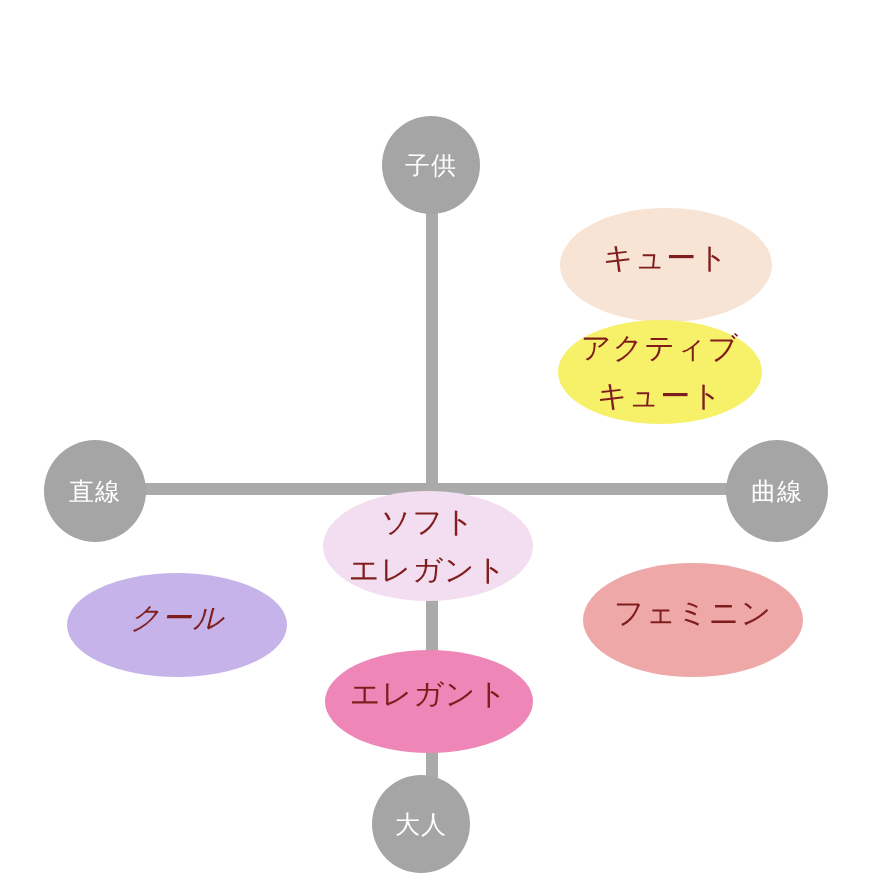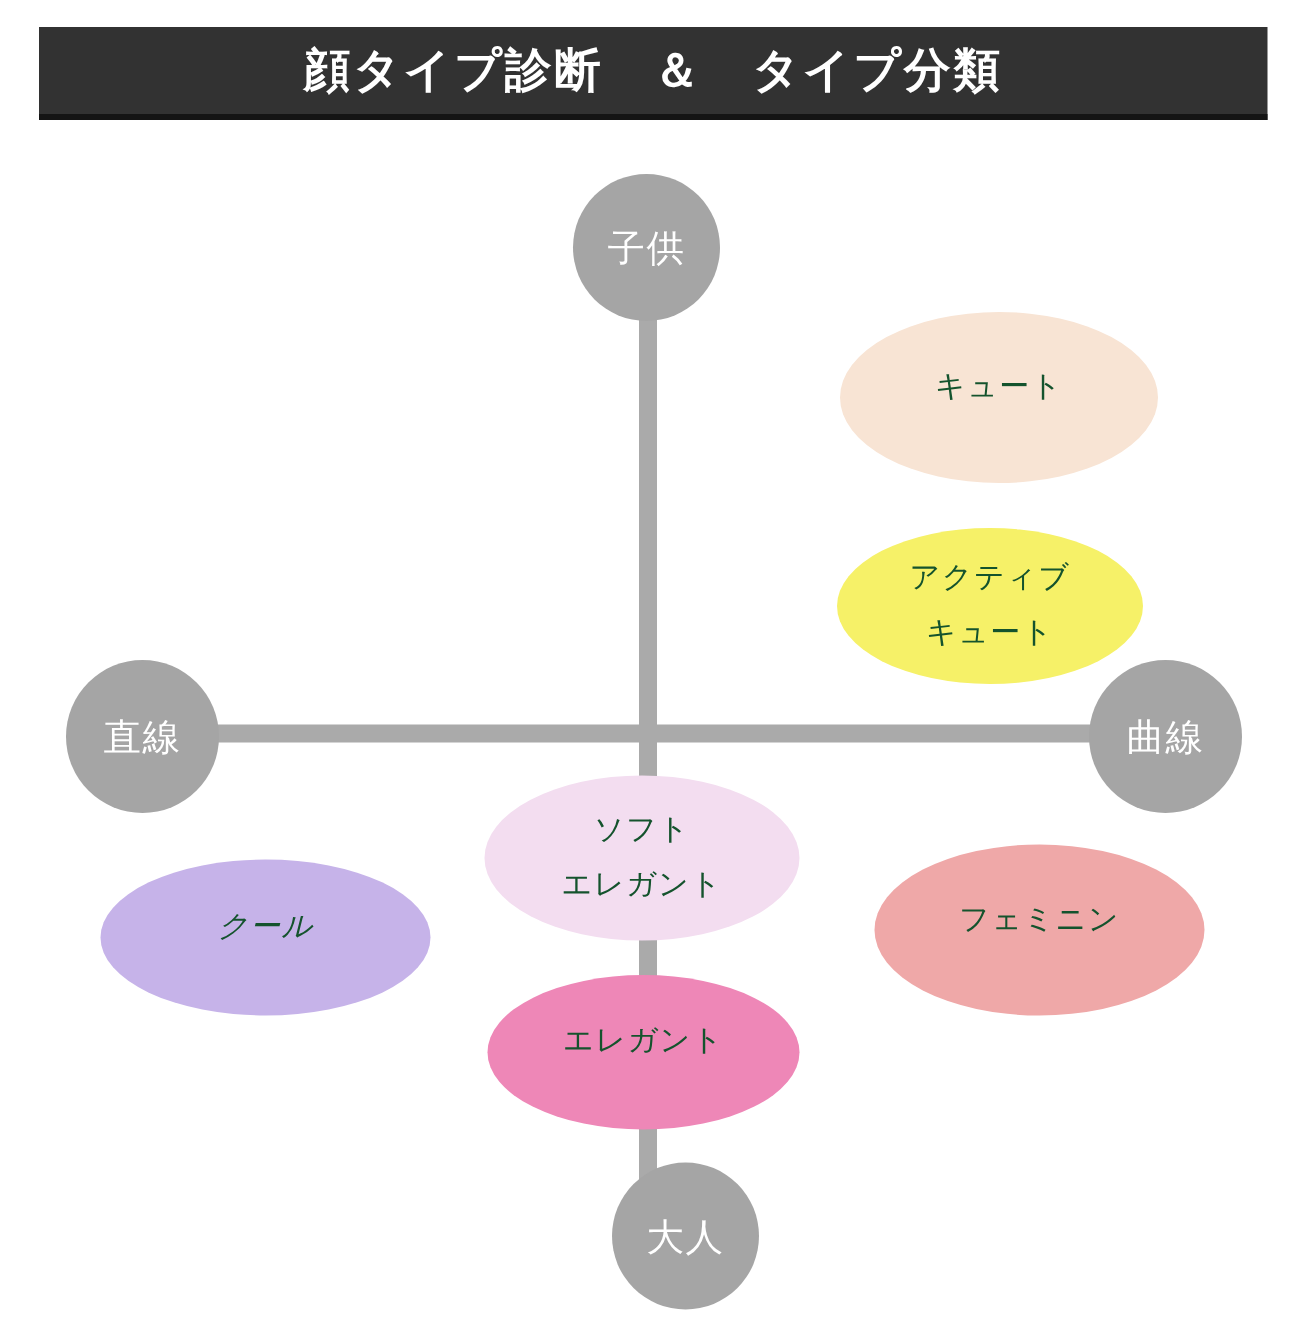--- a/index.html
+++ b/index.html
@@ -35,52 +35,49 @@
     border-radius: 50%;
     display: flex; align-items: center; justify-content: center;
     color: #ffffff;
     font-size: 25px;
     letter-spacing: 1px;
     z-index: 3;
   }
   .node-child    { left: 382px; top: 116px; width: 98px;  height: 98px; }
   .node-straight { left: 44px;  top: 440px; width: 102px; height: 102px; }
   .node-curve    { left: 726px; top: 440px; width: 102px; height: 102px; }
-  .node-adult    { left: 408px; top: 775px; width: 98px;  height: 98px; }
+  .node-adult    { left: 372px; top: 775px; width: 98px;  height: 98px; }
   .type-ellipse {
     position: absolute;
     border-radius: 50%;
     display: flex; flex-direction: column;
     align-items: center; justify-content: center;
     row-gap: 14px;
-    color: #14532d;
-    font-size: 20px;
+    color: #7f1d1d;
+    font-size: 30px;
     letter-spacing: 1px;
     line-height: 1.15;
     text-align: center;
     z-index: 2;
   }
   .type-ellipse span { display: block; }
   .el-fresh        { left: 325px; top: 253px; width: 208px; height: 114px; }
   .el-cute         { left: 560px; top: 208px; width: 212px; height: 114px; }
   .el-cool-casual  { left: 55px;  top: 282px; width: 214px; height: 114px; }
-  .el-active-cute  { left: 558px; top: 352px; width: 204px; height: 104px; }
-  .el-soft-elegant { left: 323px; top: 517px; width: 210px; height: 110px; }
+  .el-active-cute  { left: 558px; top: 320px; width: 204px; height: 104px; }
+  .el-soft-elegant { left: 323px; top: 491px; width: 210px; height: 110px; }
   .el-cool         { left: 67px;  top: 573px; width: 220px; height: 104px; font-style: italic; }
   .el-feminine     { left: 583px; top: 563px; width: 220px; height: 114px; text-align: center; }
   .el-elegant      { left: 325px; top: 650px; width: 208px; height: 103px; }
 </style>
 </head>
 <body>
 
 <div class="stage">
 
-  <div class="header-bar" style="background: rgb(50, 50, 50);">
-    <span class="title-text">顔タイプ診断　＆　タイプ分類</span>
-  </div>
 
   <div class="axis-line vertical" style="background: rgb(170, 170, 170);"></div>
   <div class="axis-line horizontal" style="background: rgb(170, 170, 170);"></div>
 
   <div class="axis-node node-straight" style="background: rgb(165, 165, 165);">
     <span>直線</span>
   </div>
   <div class="axis-node node-child" style="background: rgb(165, 165, 165);">
     <span>子供</span>
   </div>

